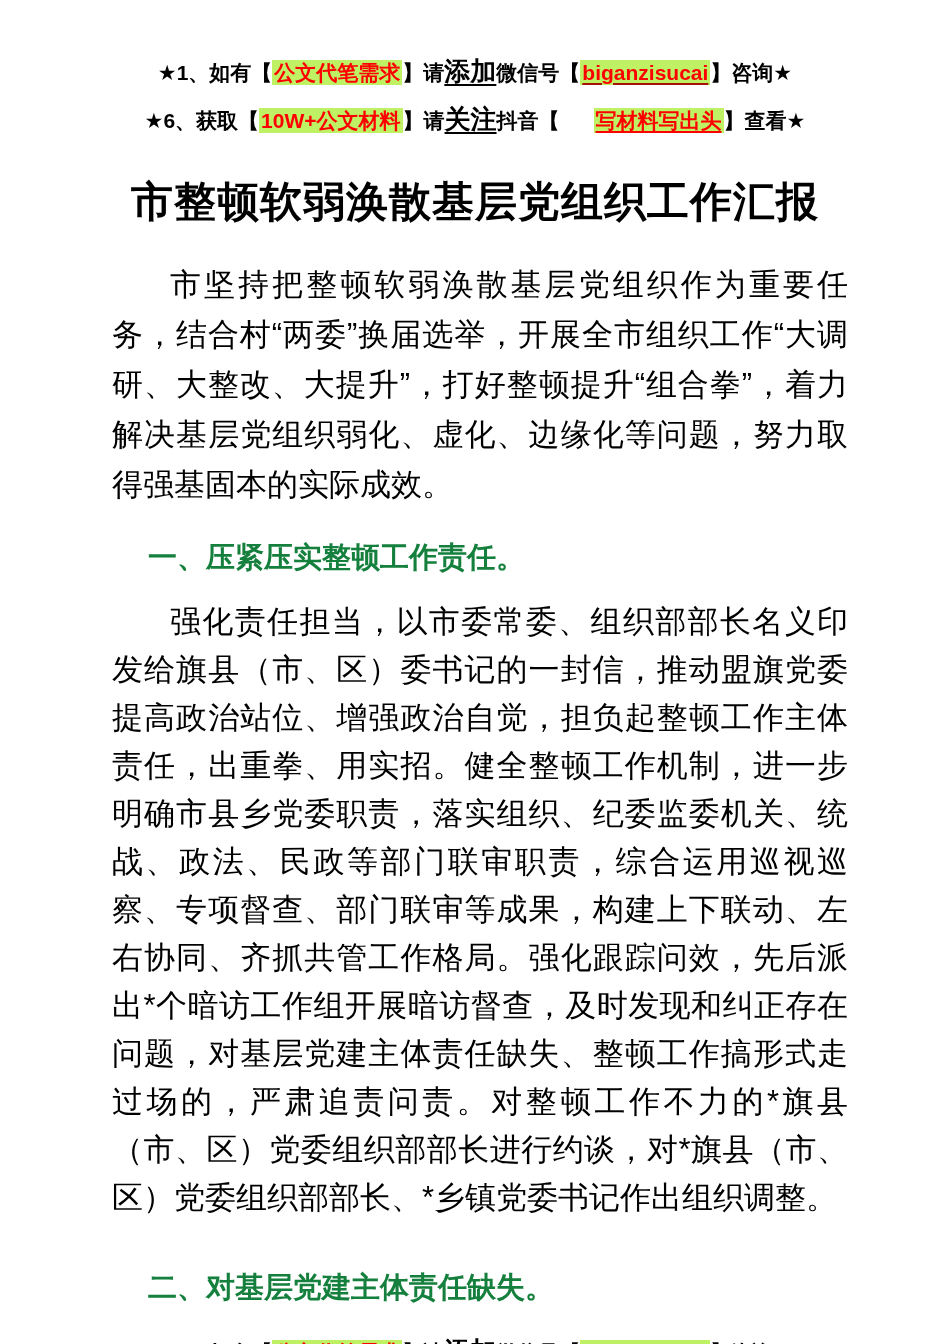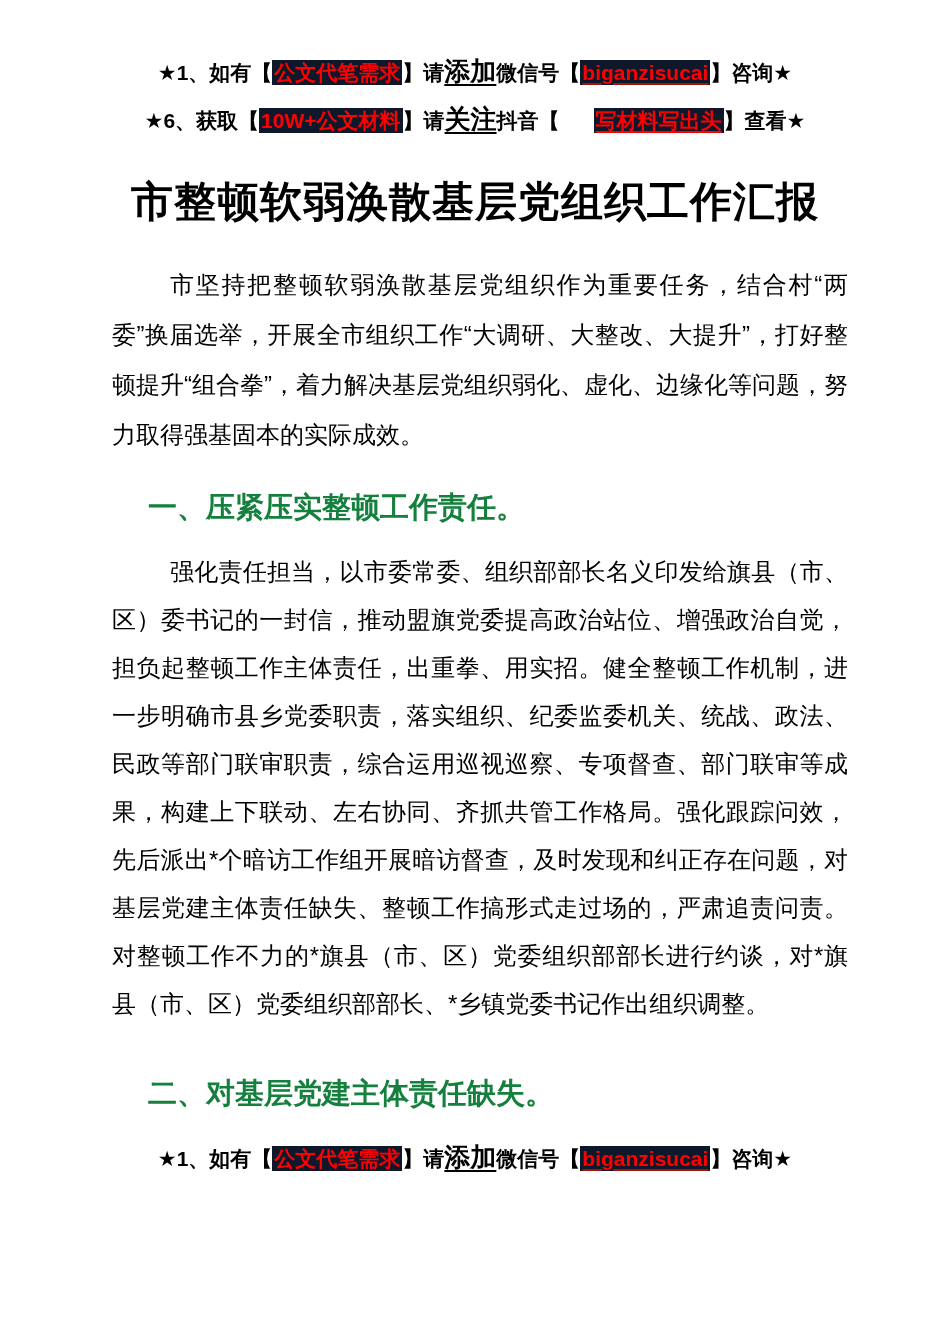--- a/index.html
+++ b/index.html
@@ -21,21 +21,21 @@
     font-size: 21px;
   }
   .promo.top { padding-top: 56px; }
   .promo.bottom { margin-top: 24px; }
   .promo .line {
     line-height: 30px;
     margin-bottom: 16px;
     white-space: nowrap;
   }
   .hl {
-    background: #0f172a;
+    background: #bef264;
     color: #ff0000;
     padding: 1px 2px;
   }
   .hl-u-dark {
     text-decoration: underline;
     text-decoration-color: #a41400;
     text-decoration-thickness: 2px;
     text-underline-offset: 3px;
   }
   .hl-u-red {
@@ -58,21 +58,21 @@
     line-height: 52px;
     font-weight: 700;
     text-align: center;
     letter-spacing: 1px;
   }
   .content {
     width: 736px;
     margin-left: 112px;
   }
   .para {
-    font-size: 24px;
+    font-size: 31px;
     text-align: justify;
     text-indent: 58px;
     margin: 0;
   }
   .para.first {
     margin-top: 32px;
     line-height: 50px;
   }
   .para.second {
     margin-top: 16px;

